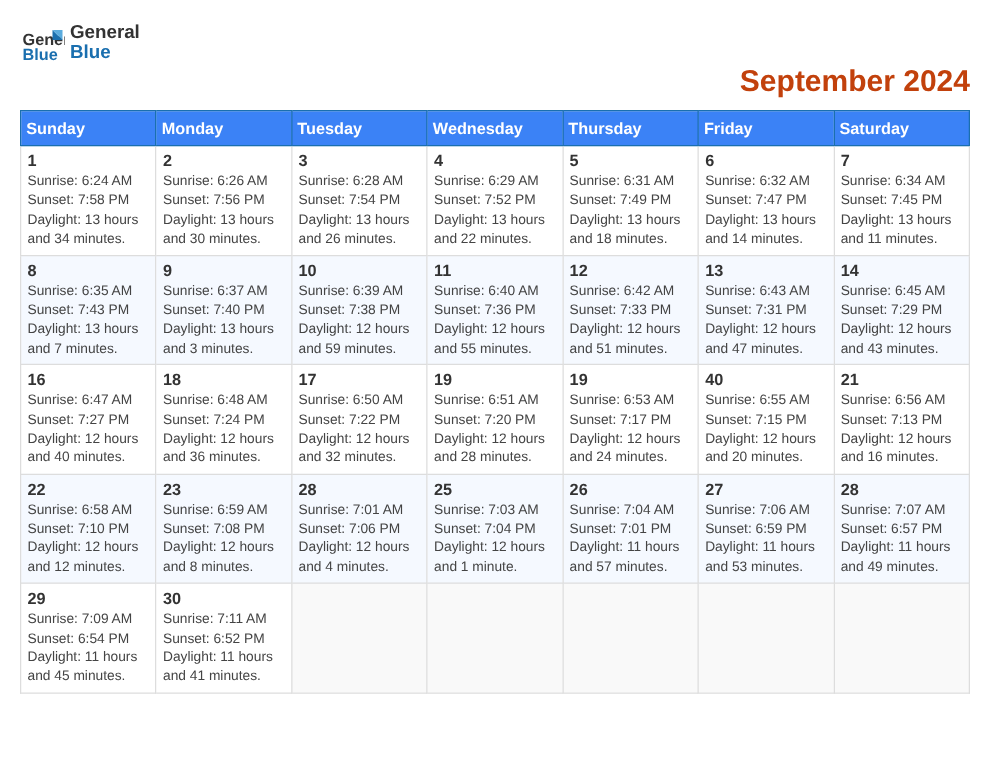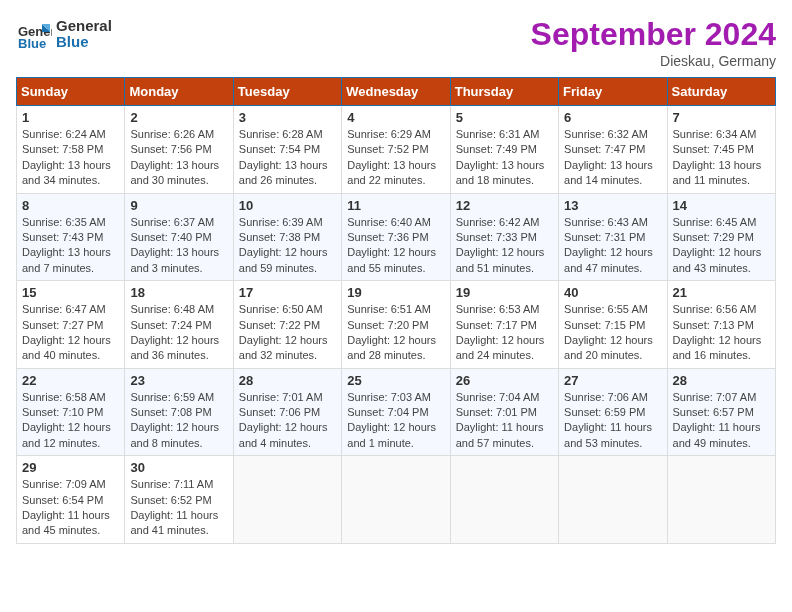--- a/index.html
+++ b/index.html
@@ -22,35 +22,36 @@
       gap: 4px;
     }
     .logo-icon {
       width: 36px;
       height: 36px;
     }
     .title-area {
       text-align: right;
     }
     .month-title {
-      font-size: 32px;
+      font-size: 24px;
       font-weight: bold;
-      color: #a21caf;
+      color: #c2410c;
+      margin-top: 36px;
     }
     .location {
       font-size: 14px;
       color: #555;
     }
     table {
       width: 100%;
       border-collapse: collapse;
       font-size: 11px;
     }
     thead tr th {
-      background: #c2410c;
+      background: #3b82f6;
       color: #fff;
       padding: 6px 4px;
       text-align: left;
       font-size: 13px;
       border: 1px solid #1a6faf;
     }
     tbody tr td {
       border: 1px solid #ddd;
       padding: 4px 5px;
       vertical-align: top;
@@ -88,21 +89,20 @@
       <polygon points="26,8 34,16 26,16" fill="#1a6faf"></polygon>
       <polygon points="26,8 34,8 34,16" fill="#5aabde"></polygon>
     </svg>
     <div>
       <div style="font-size:15px;font-weight:bold;color:#333;line-height:1.1;">General</div>
       <div style="font-size:15px;font-weight:bold;color:#1a6faf;line-height:1.1;">Blue</div>
     </div>
   </div>
   <div class="title-area">
     <div class="month-title">September 2024</div>
-    <div class="location">Dieskau, Germany</div>
   </div>
 </div>
 
 <table>
   <thead>
     <tr>
       <th>Sunday</th>
       <th>Monday</th>
       <th>Tuesday</th>
       <th>Wednesday</th>
@@ -167,21 +167,21 @@
           <span class="day-num">13</span>
 <div class="day-info">Sunrise: 6:43 AM<br>Sunset: 7:31 PM<br>Daylight: 12 hours and 47 minutes.</div>
         </td>
         <td>
           <span class="day-num">14</span>
 <div class="day-info">Sunrise: 6:45 AM<br>Sunset: 7:29 PM<br>Daylight: 12 hours and 43 minutes.</div>
         </td>
       </tr>
       <tr>
         <td>
-          <span class="day-num">15</span>
+          <span class="day-num">16</span>
 <div class="day-info">Sunrise: 6:47 AM<br>Sunset: 7:27 PM<br>Daylight: 12 hours and 40 minutes.</div>
         </td>
         <td>
           <span class="day-num">18</span>
 <div class="day-info">Sunrise: 6:48 AM<br>Sunset: 7:24 PM<br>Daylight: 12 hours and 36 minutes.</div>
         </td>
         <td>
           <span class="day-num">17</span>
 <div class="day-info">Sunrise: 6:50 AM<br>Sunset: 7:22 PM<br>Daylight: 12 hours and 32 minutes.</div>
         </td>

